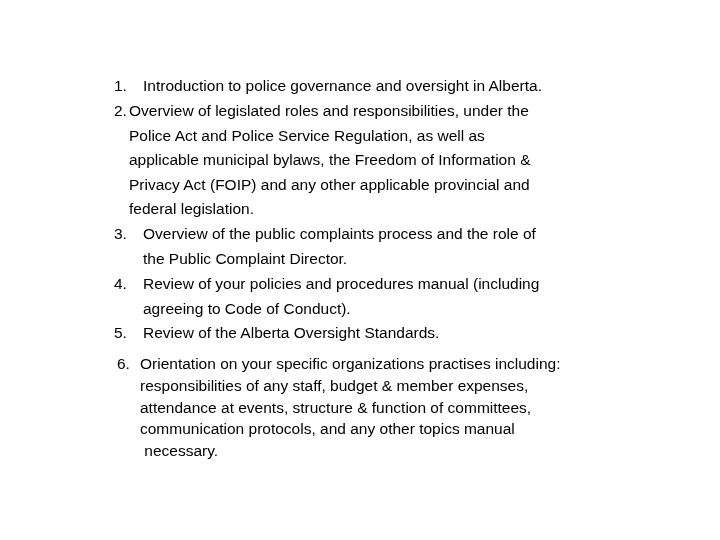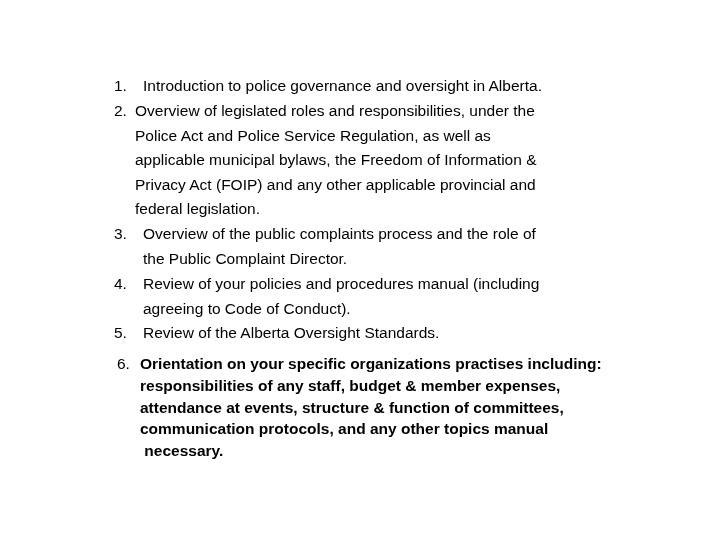--- a/index.html
+++ b/index.html
@@ -20,21 +20,21 @@
 
   <div class="item" style="left:114px; top:74px;">
     <span class="num">1.</span>
     <span class="text" style="margin-left:29px;">
       <span class="line">Introduction to police governance and oversight in Alberta.</span>
     </span>
   </div>
 
   <div class="item" style="left:114px; top:99px;">
     <span class="num">2.</span>
-    <span class="text" style="margin-left:21px;">
+    <span class="text" style="margin-left:15px;">
       <span class="line">Overview of legislated roles and responsibilities, under the</span>
       <span class="line">Police Act and Police Service Regulation, as well as</span>
       <span class="line">applicable municipal bylaws, the Freedom of Information &amp;</span>
       <span class="line">Privacy Act (FOIP) and any other applicable provincial and</span>
       <span class="line">federal legislation.</span>
     </span>
   </div>
 
   <div class="item" style="left:114px; top:222px;">
     <span class="num">3.</span>
@@ -54,21 +54,21 @@
 
   <div class="item" style="left:114px; top:321px;">
     <span class="num">5.</span>
     <span class="text" style="margin-left:29px;">
       <span class="line">Review of the Alberta Oversight Standards.</span>
     </span>
   </div>
 
   <div class="item" style="left:117px; top:353px; line-height:21.8px;">
     <span class="num">6.</span>
-    <span class="text" style="margin-left:23px;font-weight:bold;">
+    <span class="text" style="margin-left:23px;">
       <span class="line">Orientation on your specific organizations practises including:</span>
       <span class="line">responsibilities of any staff, budget &amp; member expenses,</span>
       <span class="line">attendance at events, structure &amp; function of committees,</span>
       <span class="line">communication protocols, and any other topics manual</span>
       <span class="line" style="white-space:pre;"> necessary.</span>
     </span>
   </div>
 
 </div>
 

